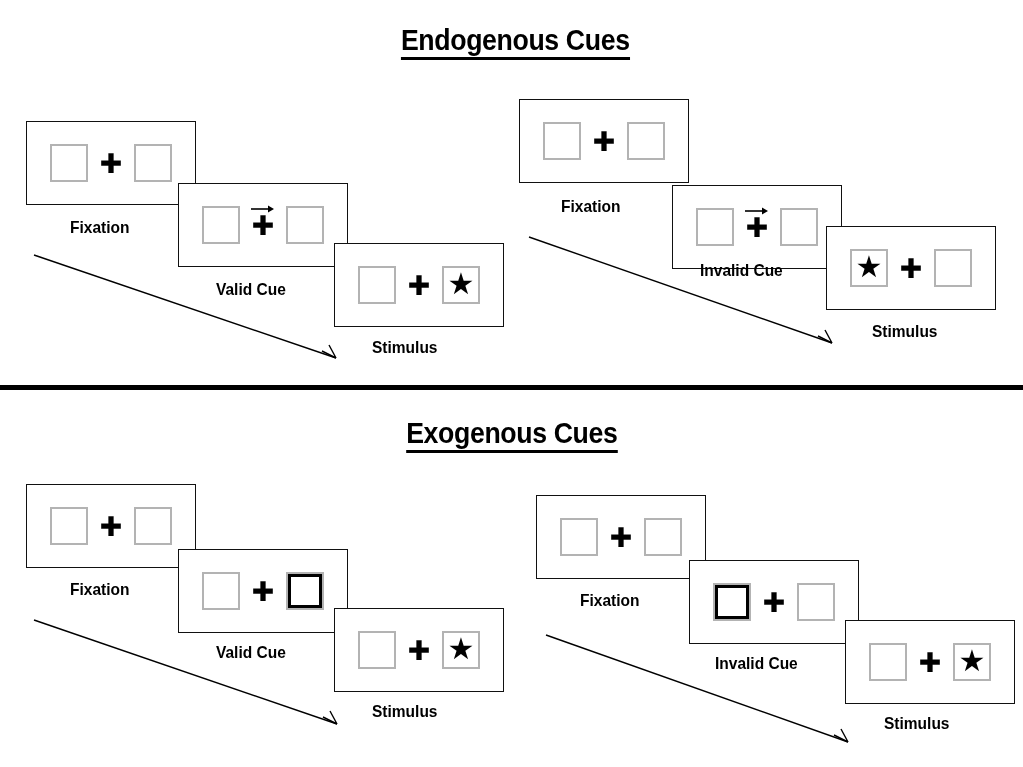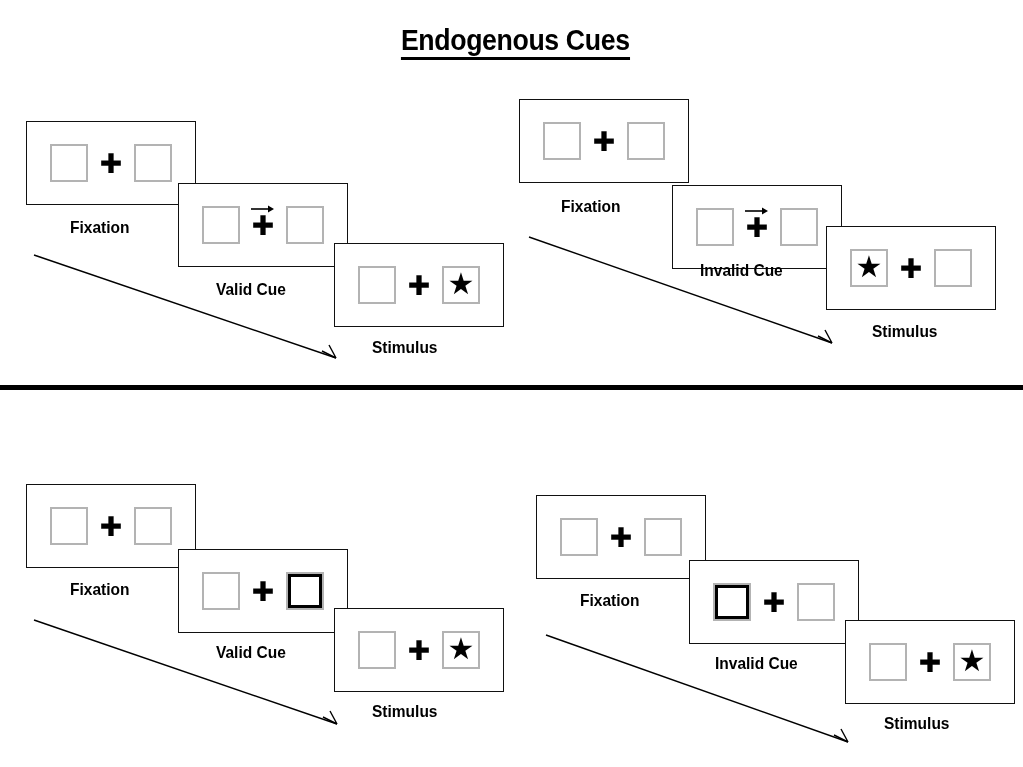--- a/index.html
+++ b/index.html
@@ -229,20 +229,23 @@
   </div>
   <div class="stage-label" style="left:872px; top:323px;">Stimulus</div>
 
   <svg class="flow-arrow" style="left:0; top:0; width:1023px; height:767px;">
     <line x1="529" y1="237" x2="832" y2="343" stroke="#000" stroke-width="1.4"></line>
     <path d="M832 343 L818 336 M832 343 L825 330" stroke="#000" stroke-width="1.4" fill="none"></path>
   </svg>
 
   <div class="divider" style="left:0; top:385px; width:1023px; height:5px;"></div>
 
+  <div class="section-title" style="left:0; top:419px; width:1023px;">
+    <span class="title-text">Exogenous Cues</span>
+  </div>
 
   <div class="panel" style="left:26px; top:484px; width:170px; height:84px;">
     <div class="panel-inner">
       <div class="stim-box"></div>
       <div class="fixation-wrap">
         <span class="plus">✚</span>
       </div>
       <div class="stim-box"></div>
     </div>
   </div>

